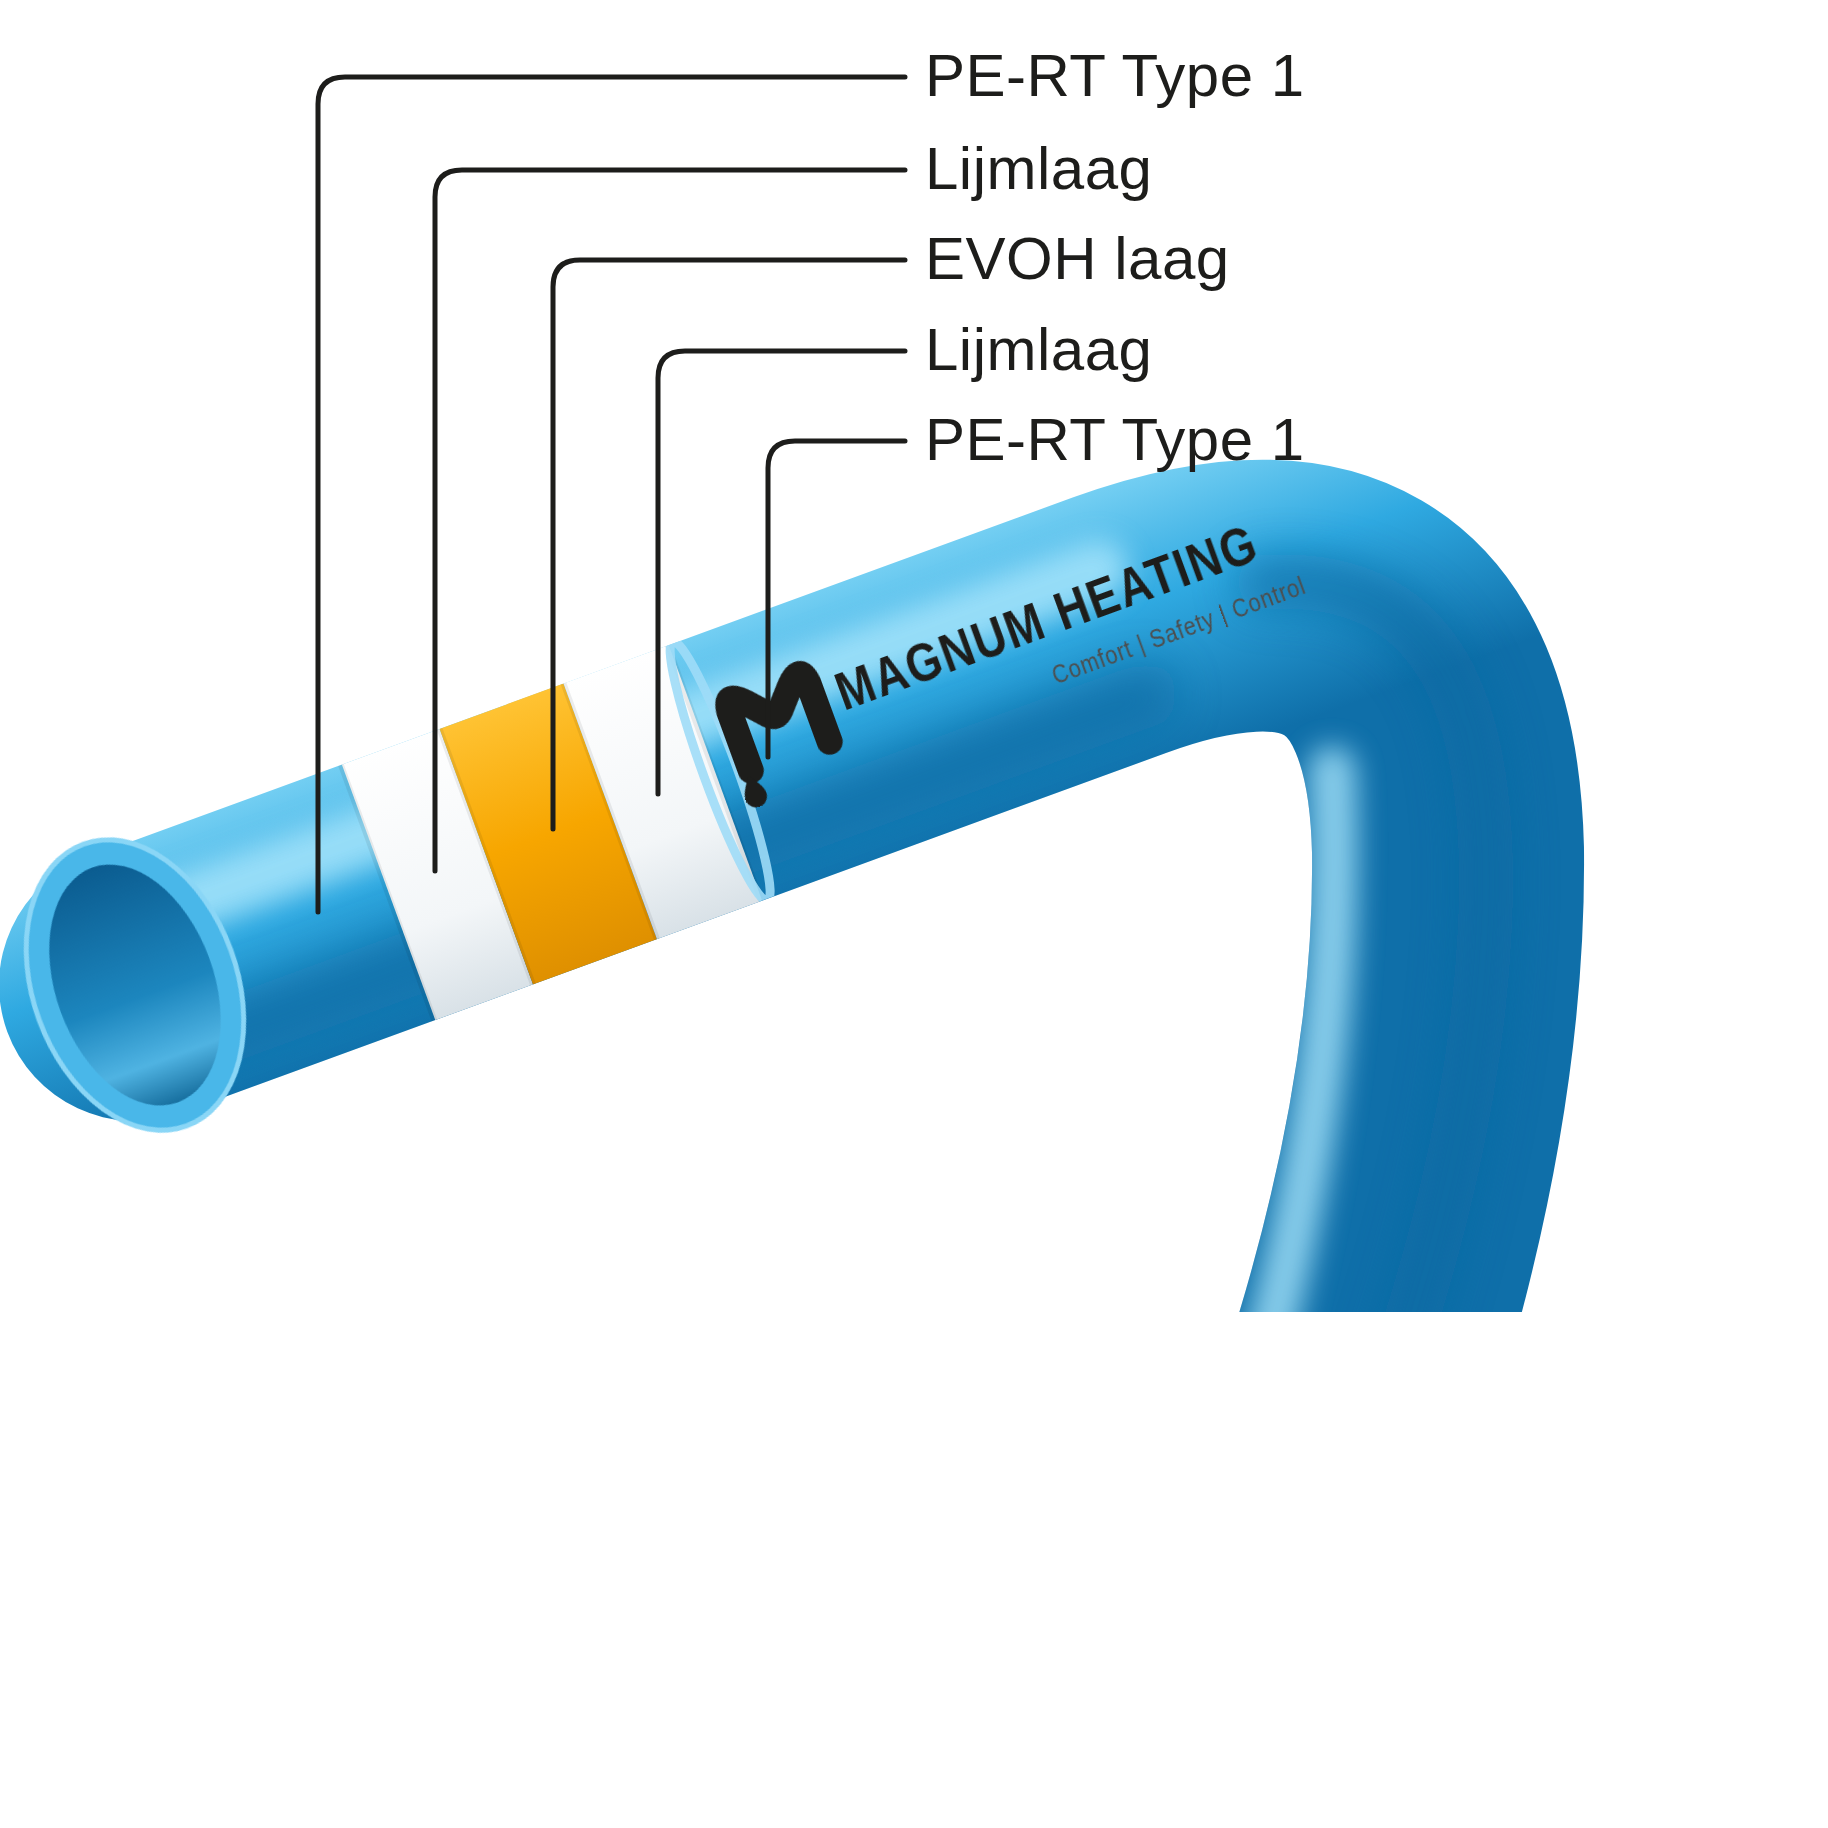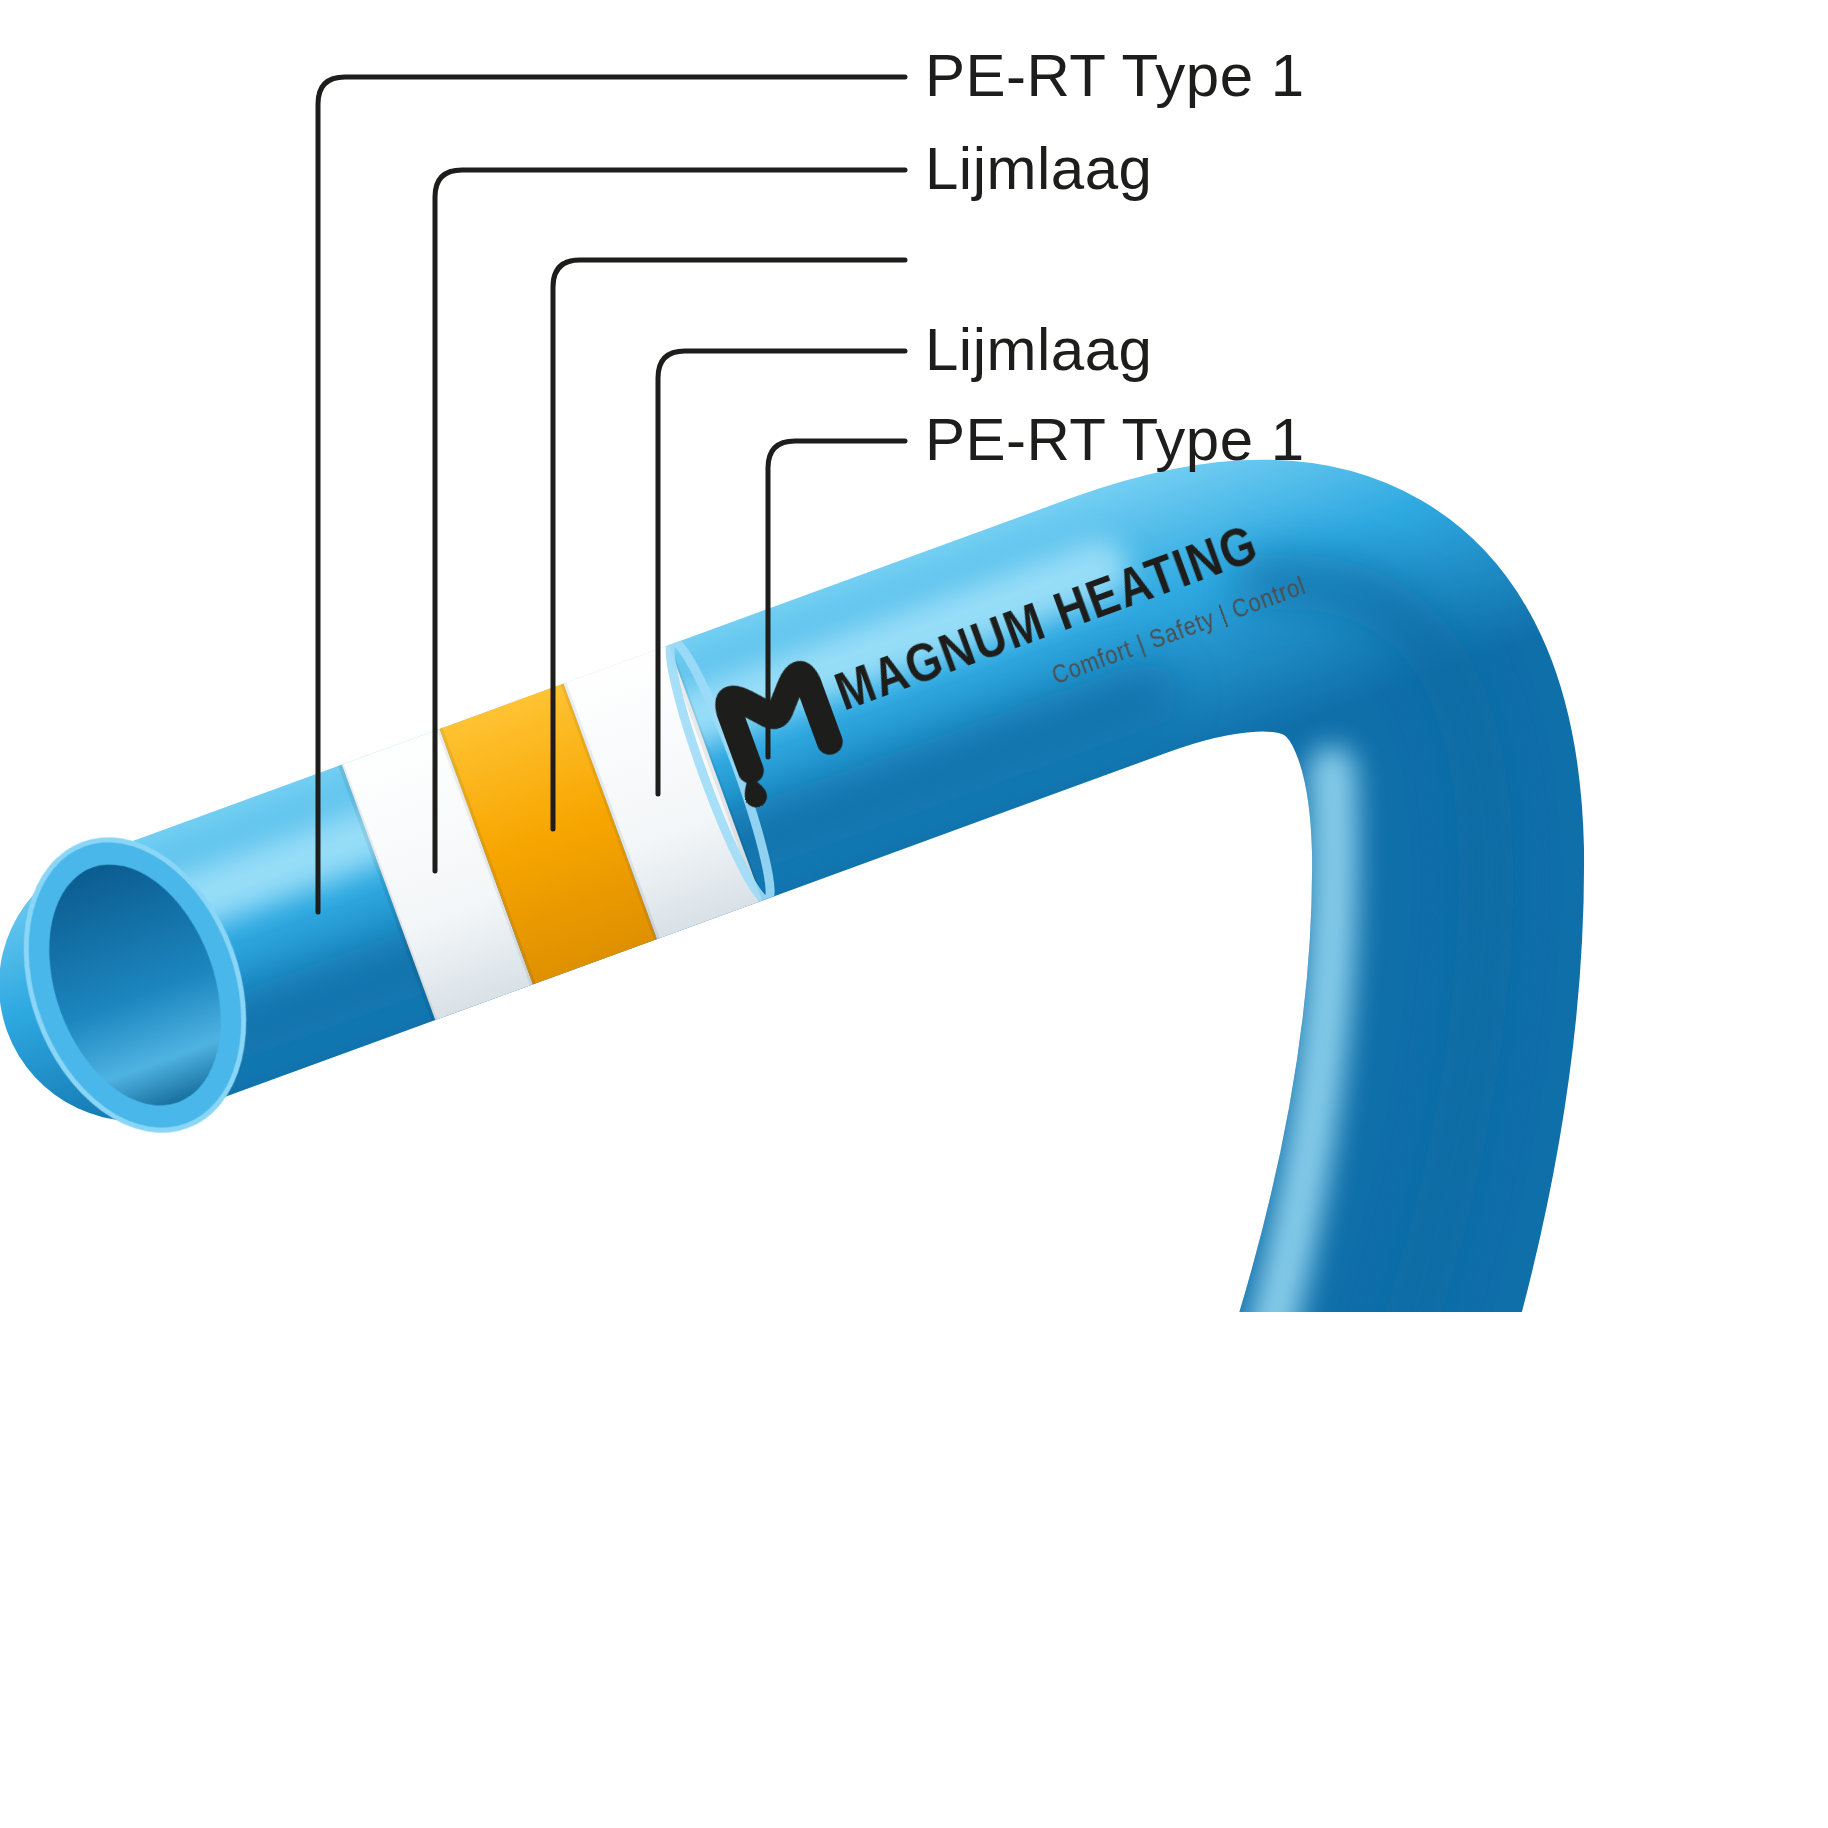--- a/index.html
+++ b/index.html
@@ -110,16 +110,17 @@
       <path d="M 905 77 H 345 Q 318 77 318 104 V 912"></path>
       <path d="M 905 170 H 462 Q 435 170 435 197 V 871"></path>
       <path d="M 905 260 H 580 Q 553 260 553 287 V 829"></path>
       <path d="M 905 351 H 685 Q 658 351 658 378 V 794"></path>
       <path d="M 905 441 H 795 Q 768 441 768 468 V 757"></path>
     </g>
   </svg>
 
   <div class="layer-label" style="top:43px">PE-RT Type 1</div>
   <div class="layer-label" style="top:136px">Lijmlaag</div>
+  <div class="layer-label" style="top:226px">EVOH laag</div>
   <div class="layer-label" style="top:317px">Lijmlaag</div>
   <div class="layer-label" style="top:407px">PE-RT Type 1</div>
 
 </div>
 
 </body></html>

